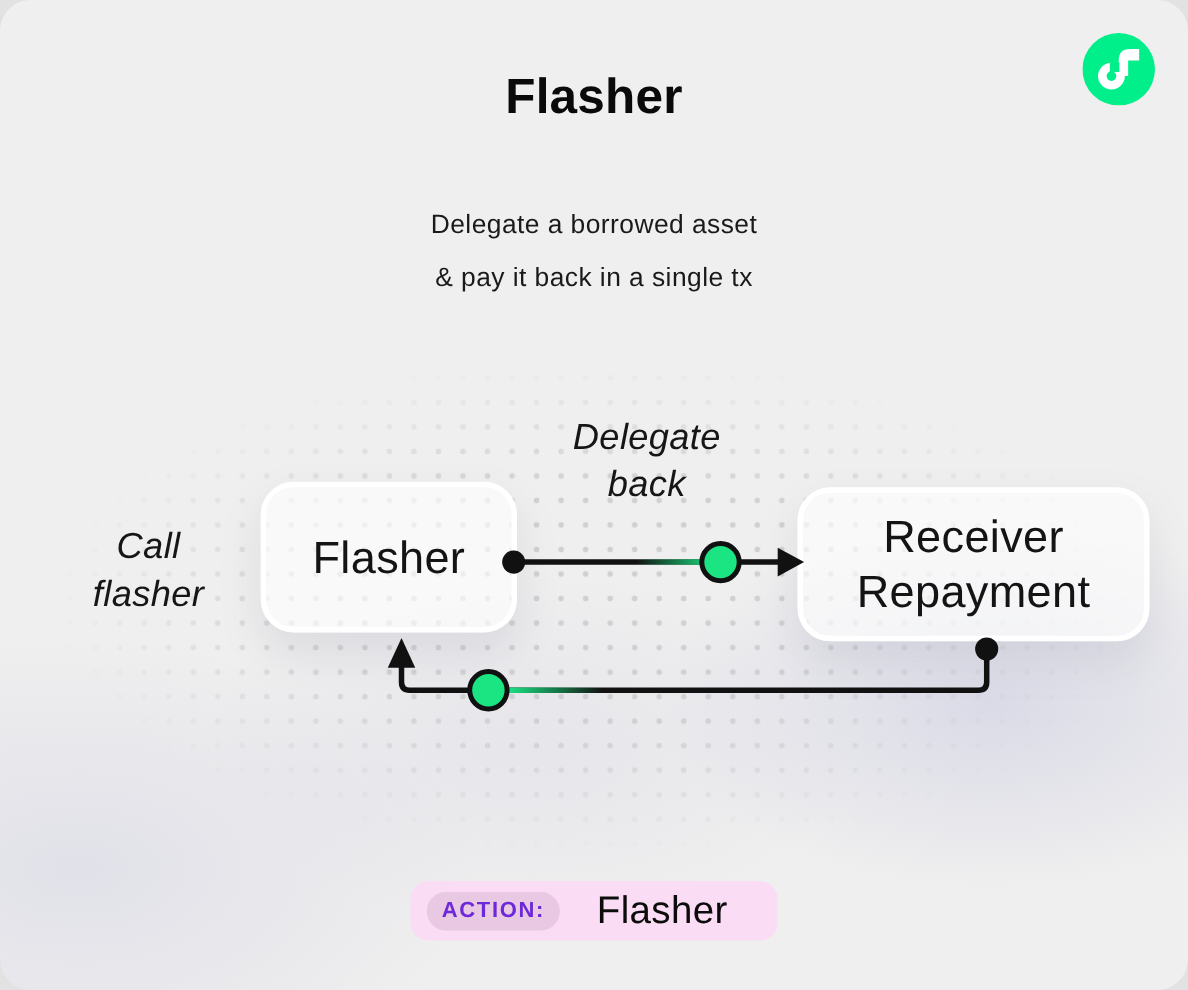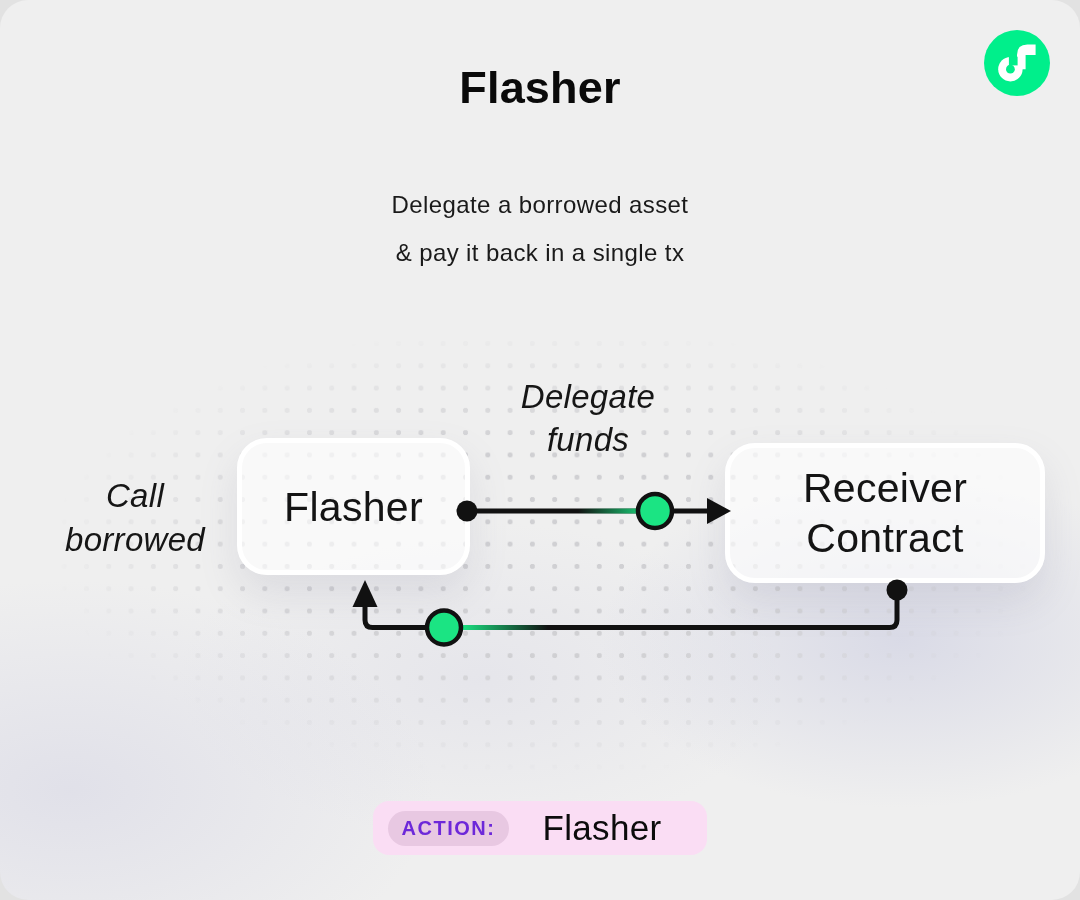--- a/index.html
+++ b/index.html
@@ -77,27 +77,27 @@
     <path d="M33 39.2 V25 Q33 14.6 43.4 14.6 H51.6 V25 H41.6 V39.2 Z" fill="#ffffff"></path>
     <rect x="24.9" y="26.7" width="8.7" height="8.7" fill="#00EF8B"></rect>
   </svg>
 
   <div class="title">Flasher</div>
 
   <div class="subtitle pre">Delegate a borrowed asset
 &amp; pay it back in a single tx</div>
 
   <div class="flow-label label-call pre">Call
-borrowed</div>
+flasher</div>
   <div class="flow-label label-delegate pre">Delegate
-funds</div>
+back</div>
 
   <div class="node node-flasher pre">Flasher</div>
   <div class="node node-receiver pre">Receiver
-Contract</div>
+Repayment</div>
 
   <svg class="connectors" viewBox="0 0 1080 900" aria-hidden="true">
     <defs>
       <linearGradient id="trailRight" gradientUnits="userSpaceOnUse" x1="578" y1="0" x2="651" y2="0">
         <stop offset="0" stop-color="#1BE483" stop-opacity="0"></stop>
         <stop offset="1" stop-color="#1BE483"></stop>
       </linearGradient>
       <linearGradient id="trailLeft" gradientUnits="userSpaceOnUse" x1="461" y1="0" x2="548" y2="0">
         <stop offset="0" stop-color="#1BE483"></stop>
         <stop offset="1" stop-color="#1BE483" stop-opacity="0"></stop>

